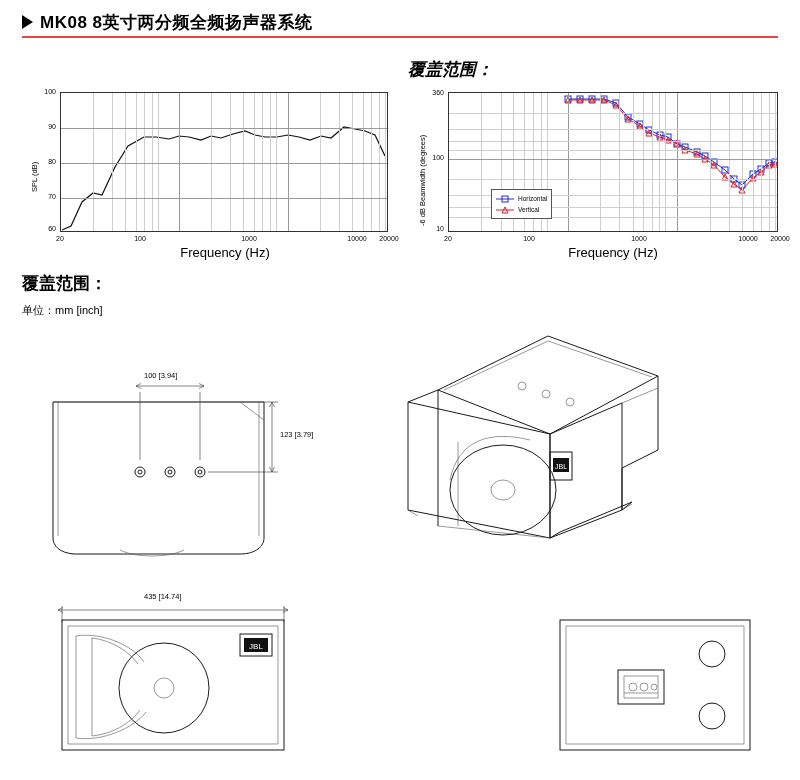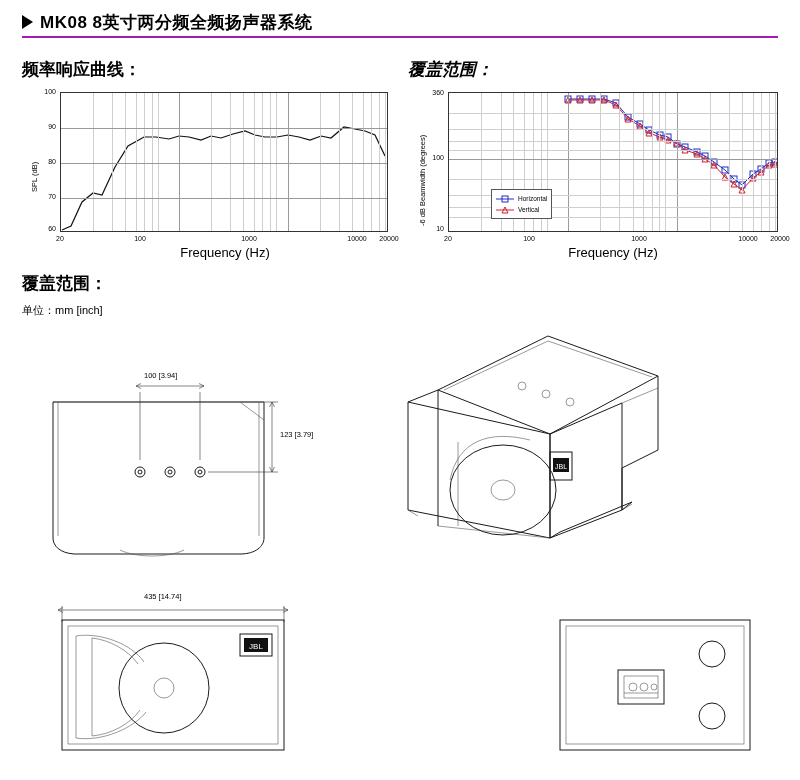--- a/index.html
+++ b/index.html
@@ -15,21 +15,21 @@
     position: relative;
     width: 800px; height: 780px;
     background: #fff;
   }
 
   
   .header {
     position: absolute;
     left: 22px; top: 8px;
     width: 756px; height: 30px;
-    border-bottom: 2px solid #a21caf;
+    border-bottom: 2px solid #ef4444;
     display: flex;
     align-items: center;
   }
   .hdr-arrow {
     width: 0; height: 0;
     border-left: 11px solid #000;
     border-top: 7px solid transparent;
     border-bottom: 7px solid transparent;
     margin-right: 7px;
   }
@@ -148,21 +148,20 @@
 </head>
 <body>
 
 <div id="page">
 
   <div class="header">
     <span class="hdr-arrow"></span>
     <span class="hdr-title">MK08  8英寸两分频全频扬声器系统</span>
   </div>
 
-  <div class="sect-title" id="t-freq">频率响应曲线：</div>
   <div class="sect-title" id="t-cov">覆盖范围：</div>
   <div class="sect-title" id="t-dim">覆盖范围：</div>
   <div class="unit-note">单位：mm [inch]</div>
 
   <div class="chart-box" id="chart1">
 
     <div class="axis-title-y">SPL (dB)</div>
 
     <div class="ylab" style="top:-4px;">100</div>
     <div class="ylab" style="top:31px;">90</div>

